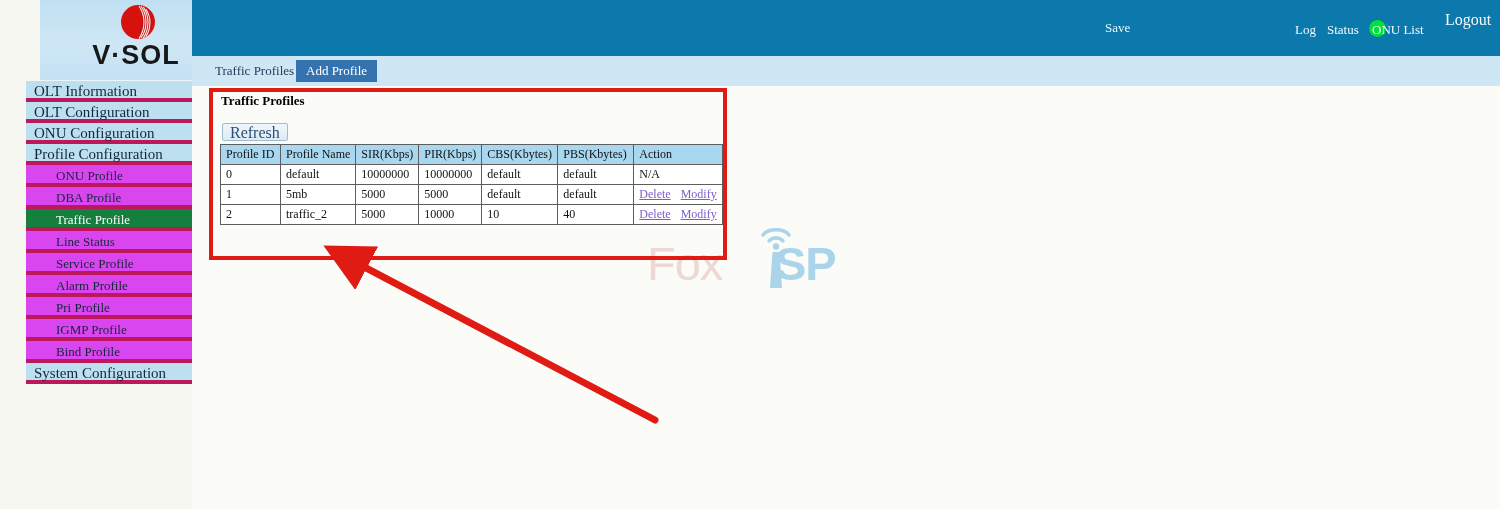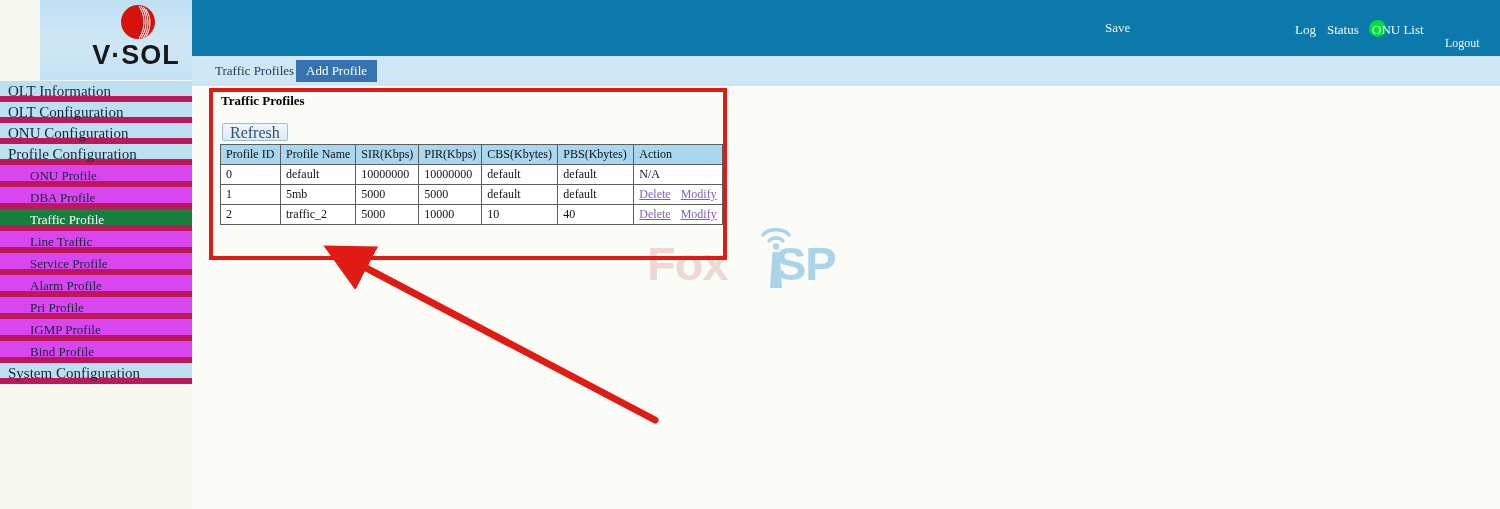--- a/index.html
+++ b/index.html
@@ -31,27 +31,28 @@
   }
   #logo-text{
     position:absolute;left:0;top:40px;width:192px;text-align:center;
     font-family:"Liberation Sans",sans-serif;
     font-weight:bold;font-size:27px;letter-spacing:1px;color:#17181a;
     line-height:30px;
   }
   .nav-item{
     height:21px;line-height:21px;
     background:#bde0f0;
-    border-bottom:6px solid #be185d;
+    border-bottom:4px solid #be185d;
     color:#14263c;
     font-size:15px;
     padding-left:8px;
     white-space:nowrap;
     box-sizing:border-box;
-    width:192px;
+    width:168px;
+    margin-left:26px;
   }
   .nav-item.child{
     padding-left:30px;font-size:13px;height:22px;line-height:22px;
     background:#d946ef;
   }
   .nav-item.selected{
     background:#15803d;color:#ffffff;
   }
 
   
@@ -70,21 +71,21 @@
     box-shadow:0 0 2px rgba(0,0,0,.15);
   }
   .top-link{
     position:absolute;top:22px;
     color:#f2fafe;font-size:13px;font-family:"Liberation Serif",serif;
     white-space:nowrap;
   }
   #link-log{left:1103px;}
   #link-status{left:1135px;}
   #link-onulist{left:1180px;}
-  #link-logout{left:1253px;top:36px;font-size:12px;}
+  #link-logout{left:1253px;top:11px;font-size:16px;}
 
   
   #tabstrip{
     position:absolute;left:192px;top:56px;width:1308px;height:30px;
     background:#cfe6f5;
   }
   .tab{
     position:absolute;top:4px;height:22px;line-height:22px;
     font-size:13px;font-family:"Liberation Serif",serif;
     padding:0 10px;white-space:nowrap;
@@ -161,21 +162,21 @@
   .act-gap{display:inline-block;width:10px;}
 
   
   #watermark{
     position:absolute;left:645px;top:218px;width:230px;height:72px;
     pointer-events:none;
   }
   #wm-text-a{
     position:absolute;left:2px;top:18px;
     font-family:"Liberation Sans",sans-serif;
-    font-weight:bold;font-size:47px;letter-spacing:-1px;
+    font-weight:normal;font-size:47px;letter-spacing:-1px;
     color:rgba(236,214,210,.95);
   }
   #wm-text-b{
     position:absolute;left:130px;top:18px;
     font-family:"Liberation Sans",sans-serif;
     font-weight:bold;font-size:47px;letter-spacing:-1px;
     color:#a9d4ea;
   }
   #wm-tower{position:absolute;left:110px;top:0px;}
 
@@ -207,21 +208,21 @@
       <div id="logo-text">V·SOL</div>
     </div>
     <div id="sidebar-nav">
         <div class="nav-item">OLT Information</div>
         <div class="nav-item">OLT Configuration</div>
         <div class="nav-item">ONU Configuration</div>
         <div class="nav-item">Profile Configuration</div>
         <div class="nav-item child">ONU Profile</div>
         <div class="nav-item child">DBA Profile</div>
         <div class="nav-item child selected">Traffic Profile</div>
-        <div class="nav-item child">Line Traffic</div>
+        <div class="nav-item child">Line Status</div>
         <div class="nav-item child">Service Profile</div>
         <div class="nav-item child">Alarm Profile</div>
         <div class="nav-item child">Pri Profile</div>
         <div class="nav-item child">IGMP Profile</div>
         <div class="nav-item child">Bind Profile</div>
         <div class="nav-item">System Configuration</div>
       </div>
   </div>
 
   <div id="topbar">

